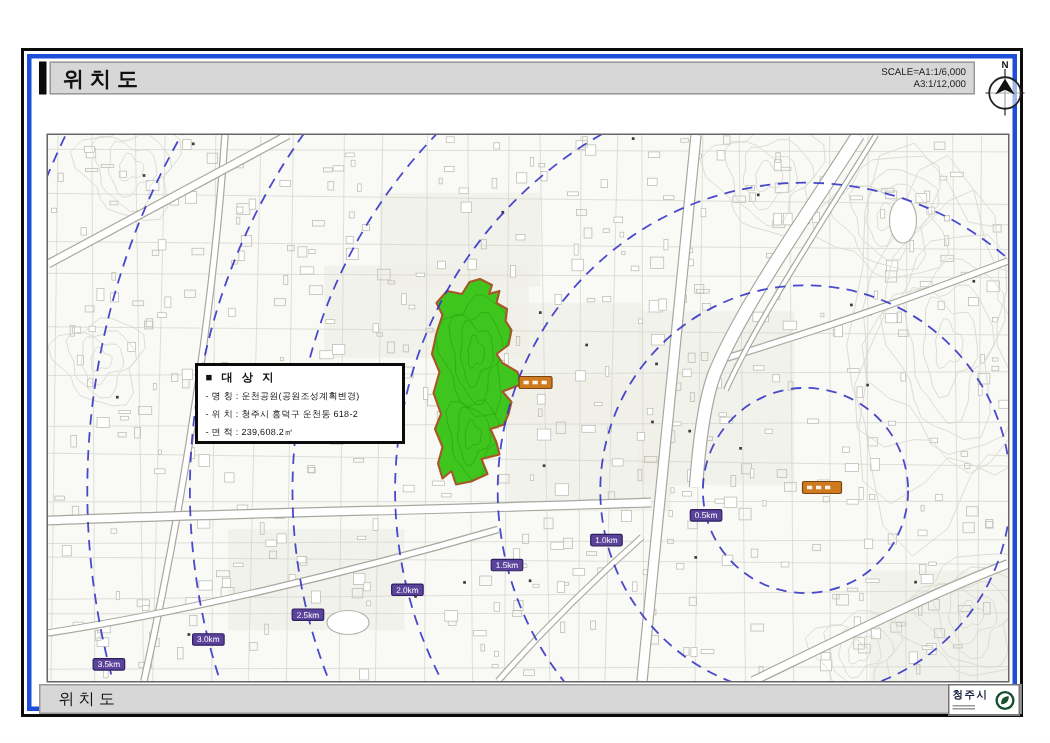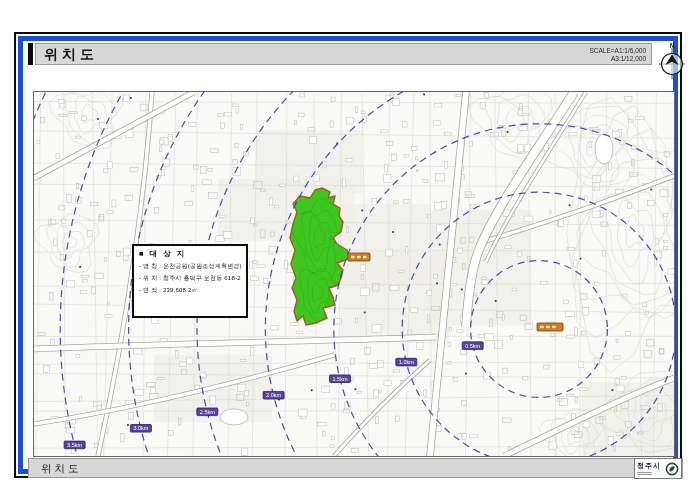--- a/index.html
+++ b/index.html
@@ -1,30 +1,30 @@
 <!DOCTYPE html>
 <html><head>
 <meta charset="utf-8">
 <style>
   html,body{margin:0;padding:0;background:#ffffff;}
   body{font-family:"Liberation Sans",sans-serif;-webkit-font-smoothing:antialiased;}
   .page{position:relative;width:700px;height:495px;background:#fff;overflow:hidden;}
   .frame-outer{position:absolute;left:14px;top:32px;width:668px;height:446px;border:2px solid #0b0b0b;box-sizing:border-box;}
-  .frame-inner{position:absolute;left:2px;top:2px;right:2px;bottom:2px;border:5px solid #1d4ed8;box-sizing:border-box;}
+  .frame-inner{position:absolute;left:2px;top:2px;right:2px;bottom:2px;border:3px solid #1d4ed8;box-sizing:border-box;}
   
   .title-accent{position:absolute;left:5px;top:2px;width:5px;height:22px;background:#0b0b0b;}
   .title-gray{position:absolute;left:12px;top:2px;width:617px;height:22px;background:#d7d7d7;border:1px solid #9a9a9a;box-sizing:border-box;}
   .title-text{position:absolute;left:8px;top:0;line-height:20px;font-size:14px;font-weight:bold;letter-spacing:4px;color:#111;}
   .scale-block{position:absolute;right:5px;top:3px;text-align:right;font-size:6.5px;line-height:1.2;color:#222;}
   .compass{position:absolute;left:634px;top:1px;width:30px;height:38px;}
   .compass .n-label{position:absolute;left:0;top:0;width:100%;text-align:center;font-size:6.5px;font-weight:bold;color:#111;}
   
   .map-wrap{position:absolute;left:10px;top:50px;width:640px;height:364px;border:1px solid #666;box-sizing:content-box;background:#f9f9f6;overflow:hidden;}
   .map-wrap svg{display:block;width:640px;height:364px;font-family:"Liberation Sans",sans-serif;}
-  .legend{position:absolute;left:98px;top:152px;width:116px;background:#fff;border:2px solid #0b0b0b;box-sizing:border-box;padding:3px 5px 21px 5px;}
+  .legend{position:absolute;left:98px;top:152px;width:140px;background:#fff;border:2px solid #0b0b0b;box-sizing:border-box;padding:3px 5px 1px 5px;}
   .legend-title{font-size:7.5px;font-weight:bold;letter-spacing:2px;color:#111;}
   .legend-row{font-size:6px;color:#111;margin-top:3px;white-space:nowrap;overflow:hidden;letter-spacing:0.2px;}
   
   .footerbar{position:absolute;left:5px;top:417px;width:655px;height:20px;background:#d7d7d7;border:1px solid #999;box-sizing:border-box;}
   .footer-title{position:absolute;left:12px;top:0;line-height:18px;font-size:10.5px;letter-spacing:3px;color:#111;}
   .publisher{position:absolute;right:0px;top:-1px;width:48px;height:21px;background:#fff;border:1px solid #777;box-sizing:border-box;display:flex;align-items:center;justify-content:space-between;padding:1px 2px;}
   .pub-text{display:flex;flex-direction:column;line-height:1;}
   .pub-name{font-size:7px;font-weight:bold;color:#1a2340;letter-spacing:1px;}
   .pub-sub{margin-top:1.5px;}
   .pub-sub i{display:block;width:15px;height:1px;background:#9a9a9a;margin-top:1px;}

